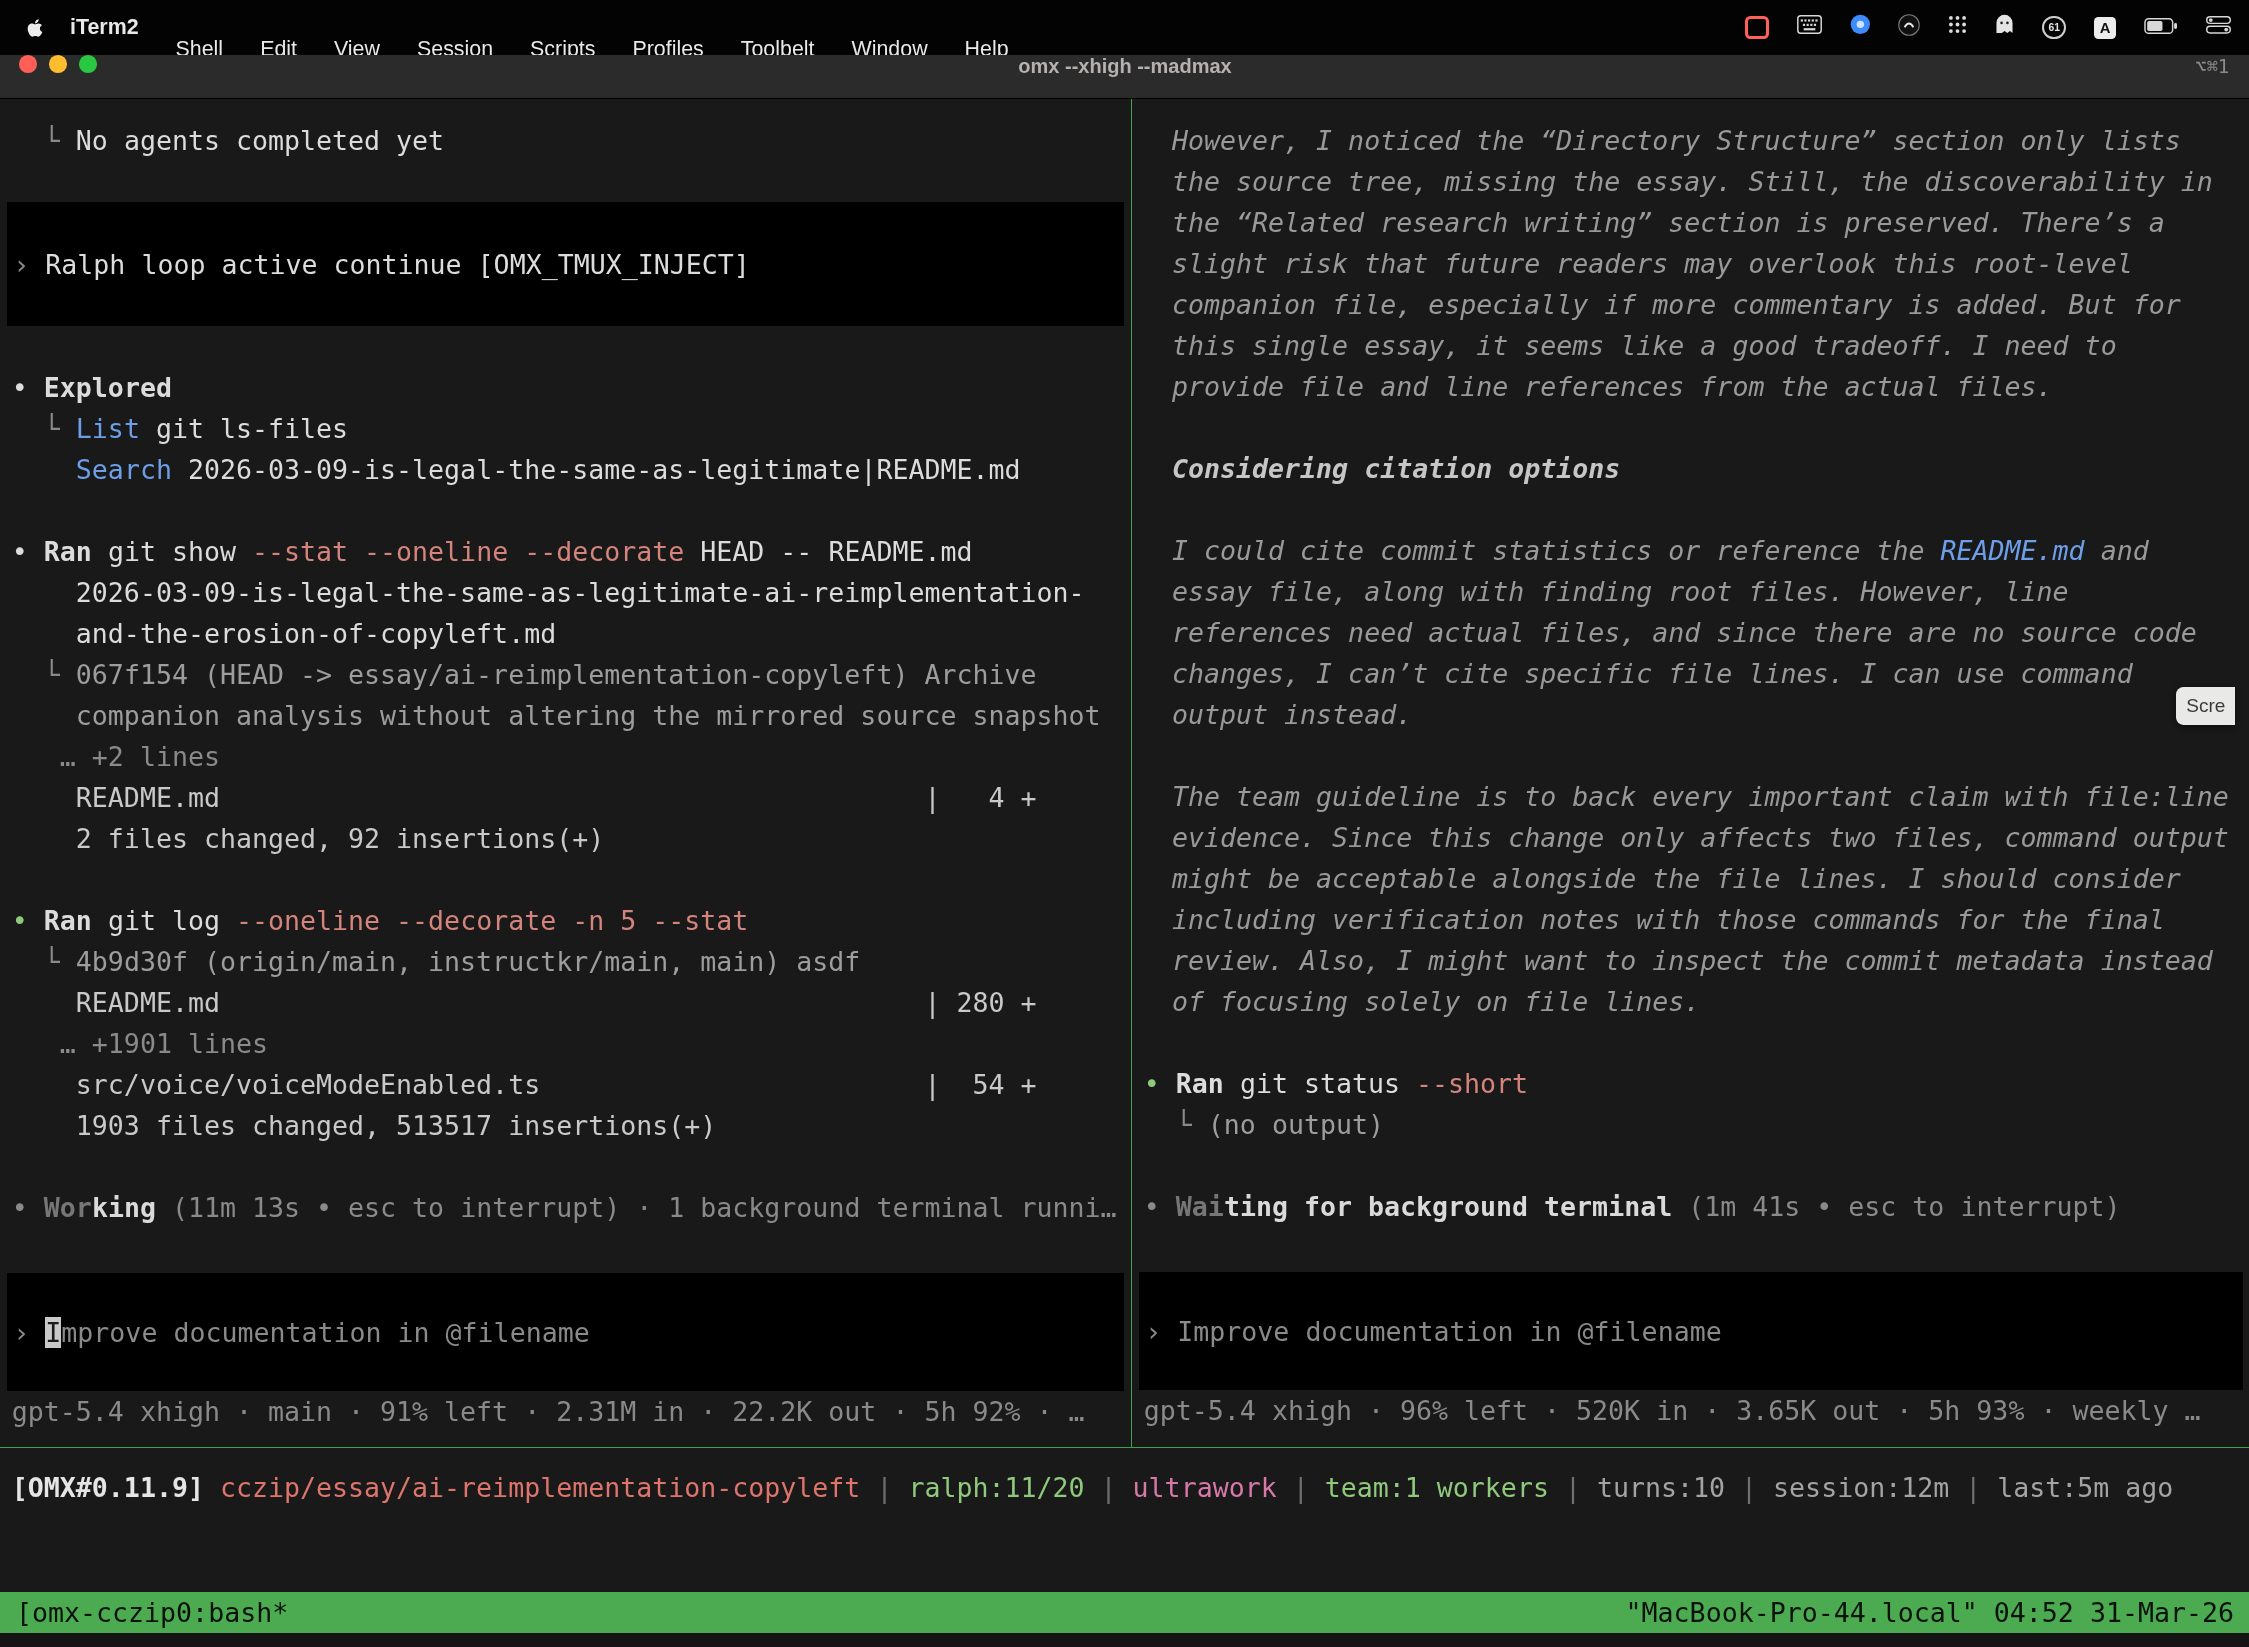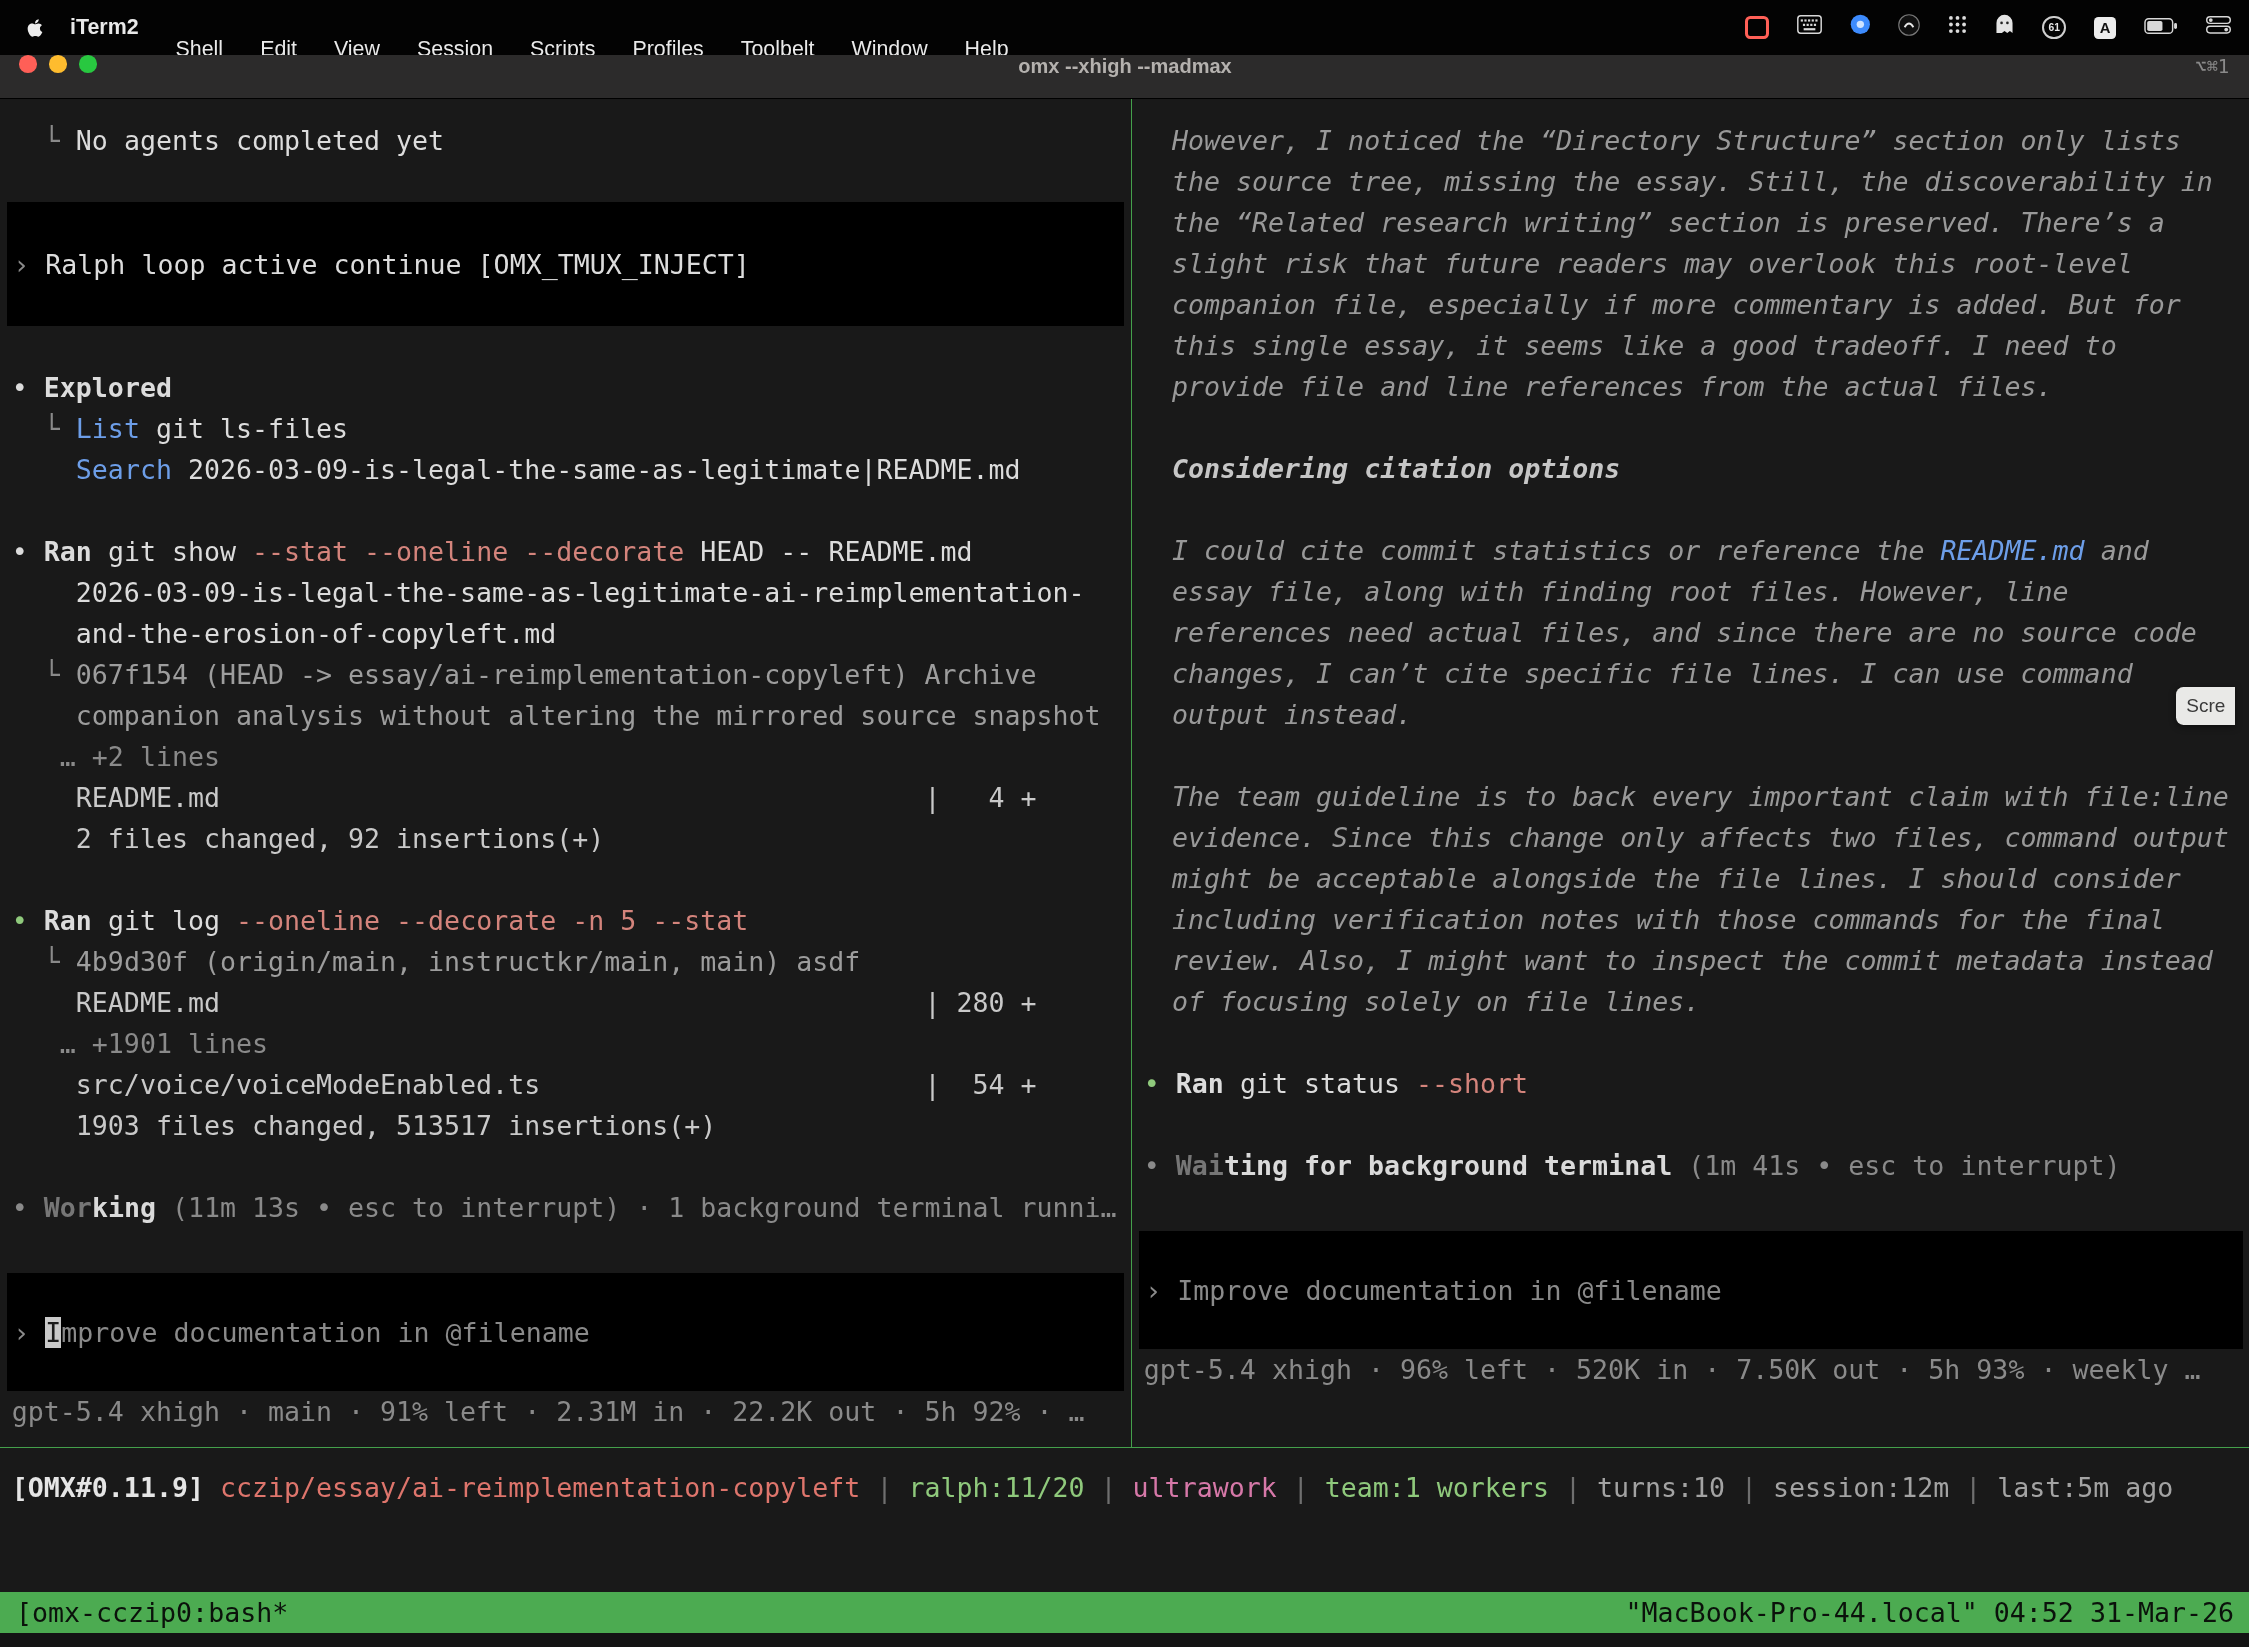--- a/index.html
+++ b/index.html
@@ -228,27 +228,28 @@
       <div class="tl think"><span>output instead.</span></div>
       <div class="tl"></div>
       <div class="tl think"><span>The team guideline is to back every important claim with file:line</span></div>
       <div class="tl think"><span>evidence. Since this change only affects two files, command output</span></div>
       <div class="tl think"><span>might be acceptable alongside the file lines. I should consider</span></div>
       <div class="tl think"><span>including verification notes with those commands for the final</span></div>
       <div class="tl think"><span>review. Also, I might want to inspect the commit metadata instead</span></div>
       <div class="tl think"><span>of focusing solely on file lines.</span></div>
       <div class="tl"></div>
       <div class="tl"><span class="green">• </span><span class="fg b">Ran</span><span class="fg"> git status </span><span class="red">--short</span></div>
+      <div class="tl"><span class="dim">  └ </span><span class="gray">(no output)</span></div>
       <div class="tl"></div>
       <div class="tl"><span class="dim">• </span><span class="shim-a">Wai</span><span class="shim-b">ting for background terminal</span><span class="dim"> (1m 41s • esc to interrupt)</span></div>
       <div class="tl"></div>
       <div class="box input-box">
         <div class="tl"><span class="dim">› Improve documentation in @filename</span></div>
       </div>
-      <div class="tl"><span class="dim">gpt-5.4 xhigh · 96% left · 520K in · 7.50K out · 5h 93% · weekly …</span></div>
+      <div class="tl"><span class="dim">gpt-5.4 xhigh · 96% left · 520K in · 3.65K out · 5h 93% · weekly …</span></div>
     </div>
   </div>
 
   <div class="omx">
     <span class="ver">[OMX#0.11.9] </span>
     <span class="path">cczip/essay/ai-reimplementation-copyleft</span>
     <span class="sep"> | </span>
     <span class="grn">ralph:11/20</span>
     <span class="sep"> | </span>
     <span class="pnk">ultrawork</span>

